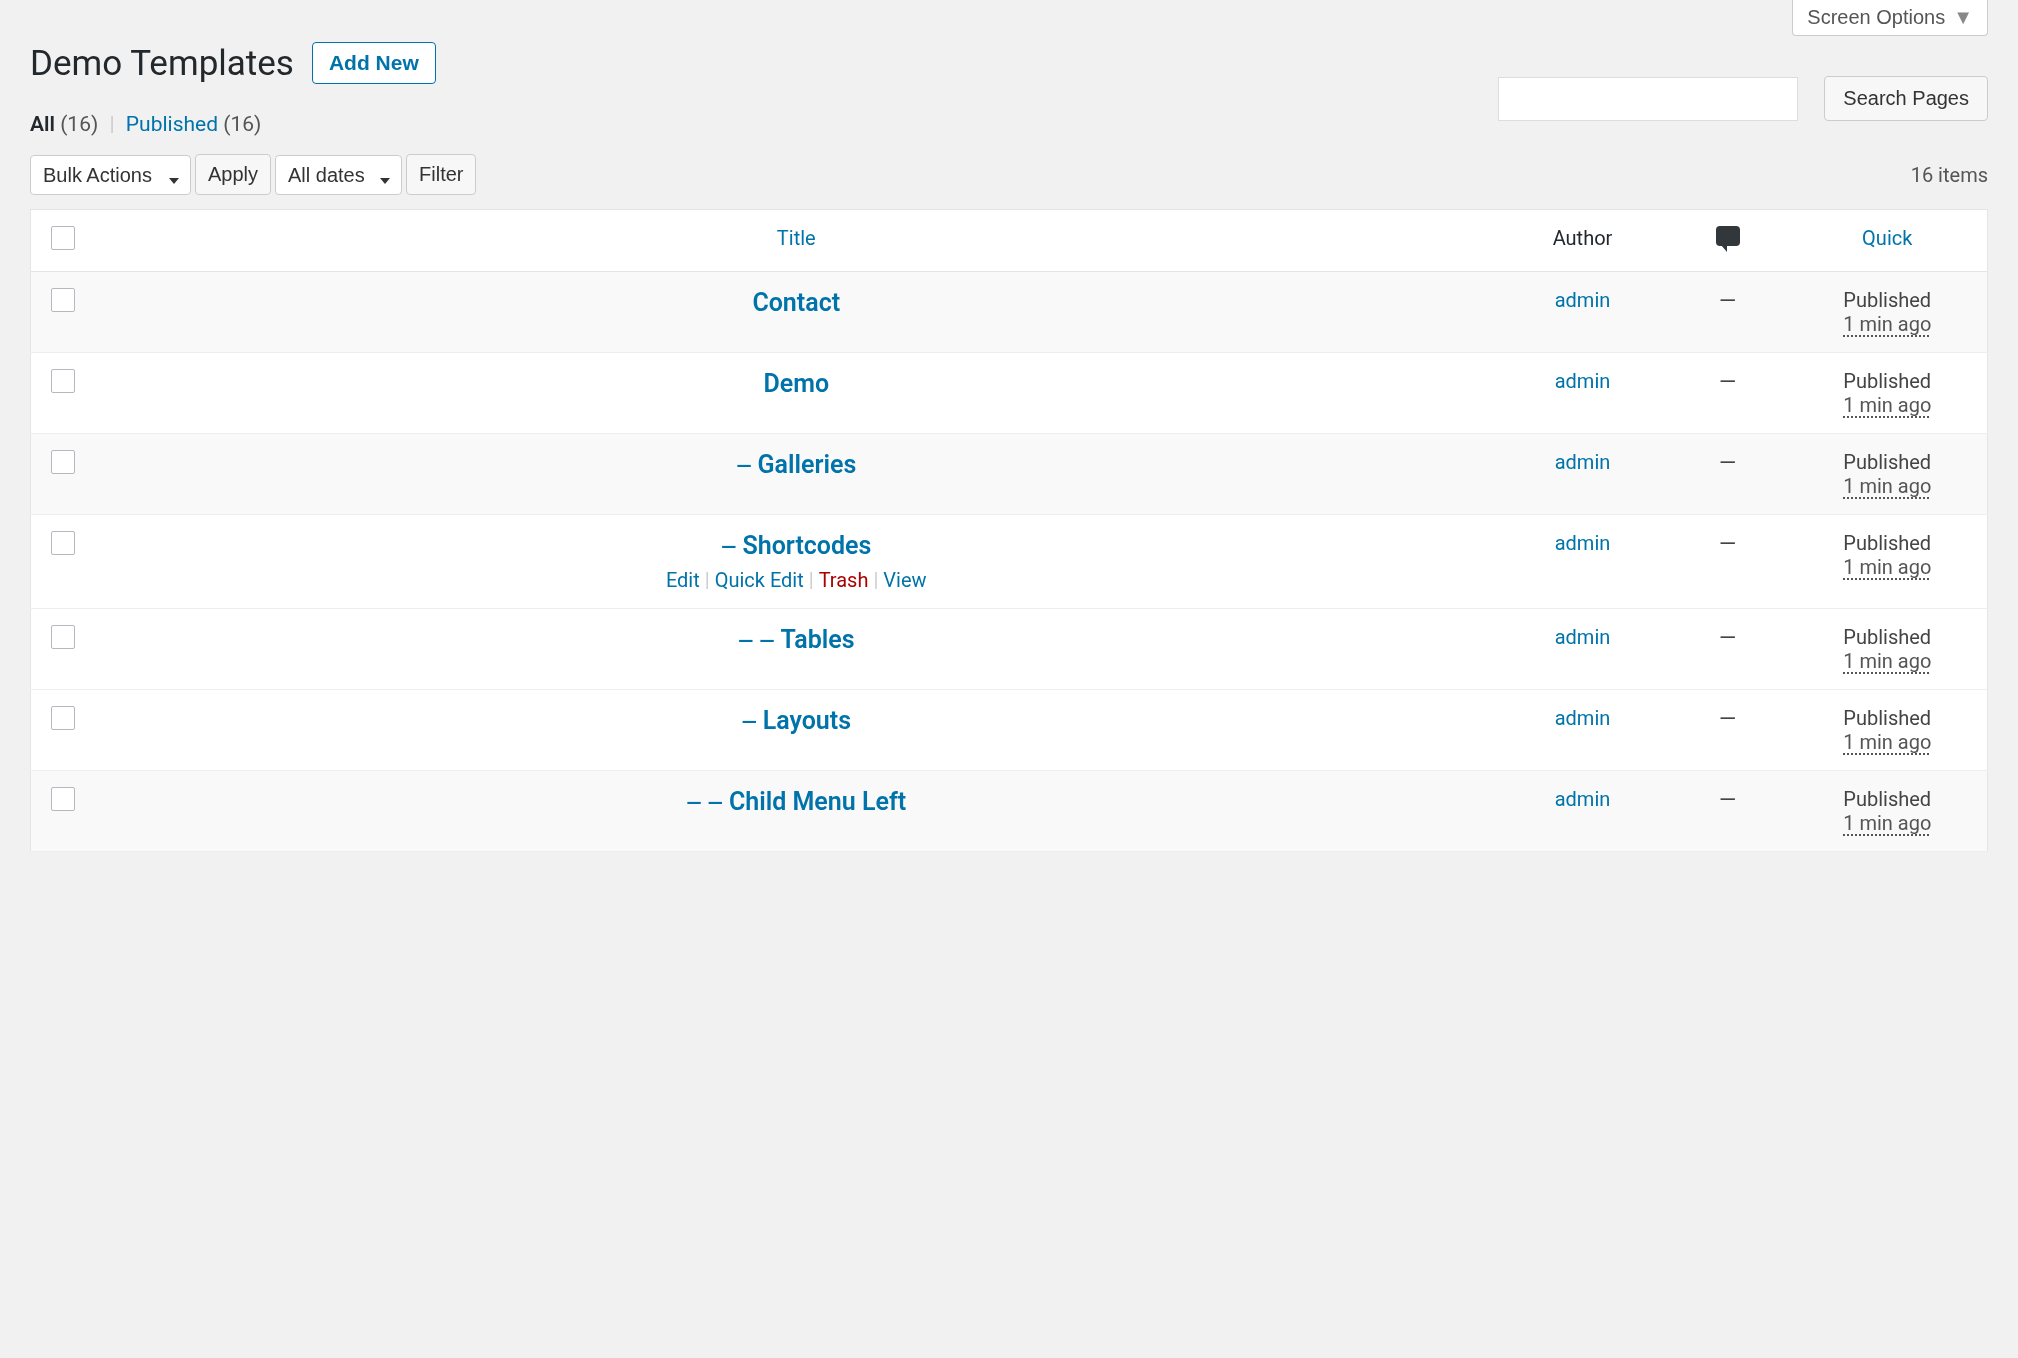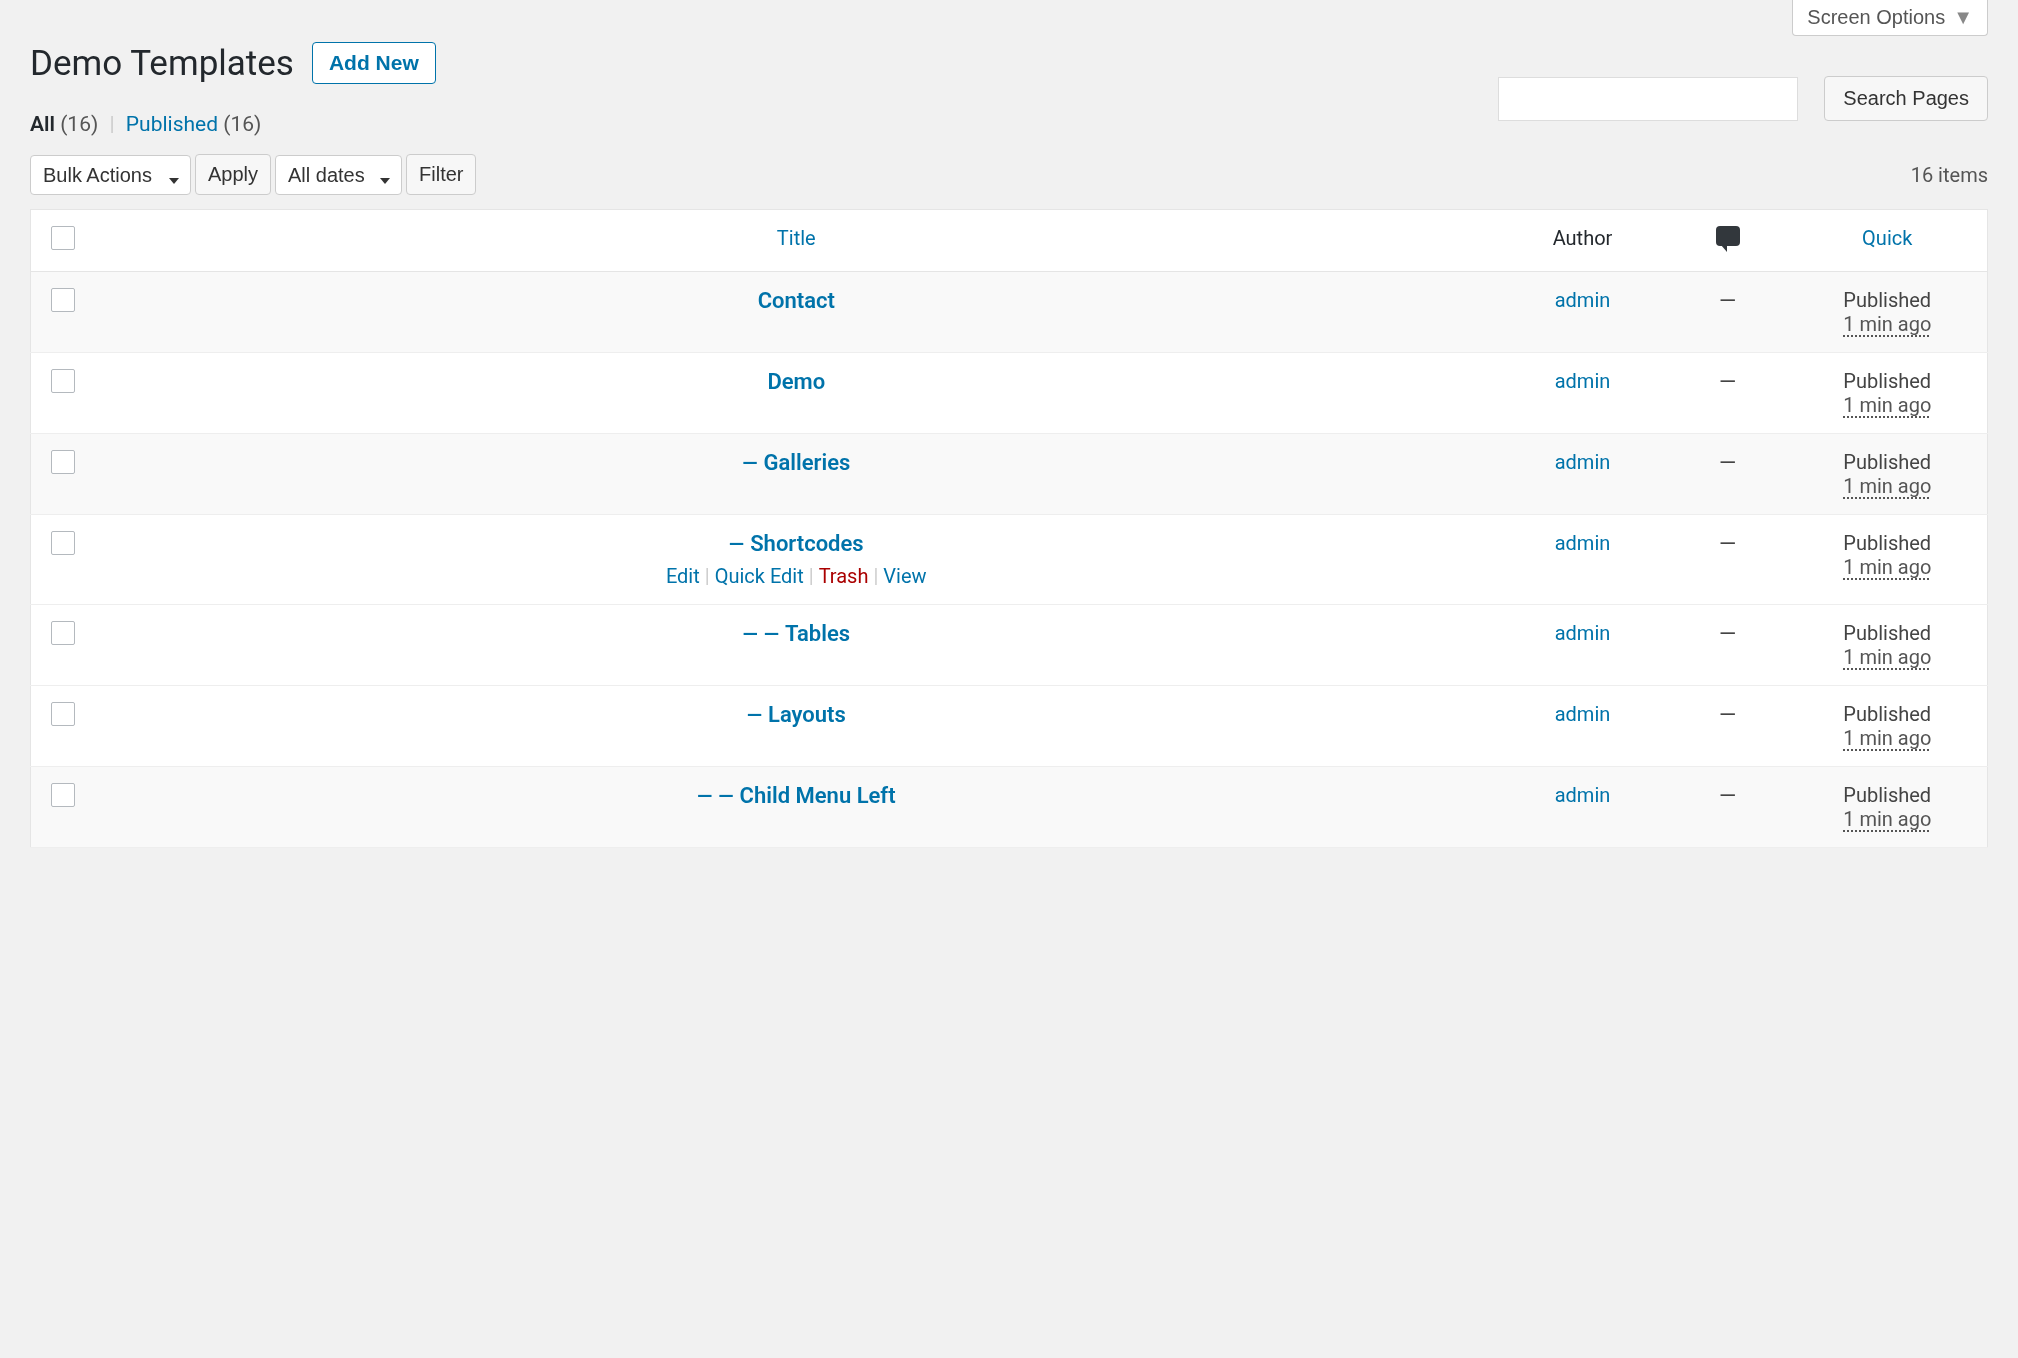--- a/index.html
+++ b/index.html
@@ -96,21 +96,21 @@
 table.list tbody tr.striped { background: #f9f9f9; }
 .cb-col { width: 56px; }
 .title-col { width: auto; }
 .author-col { width: 170px; }
 .comments-col { width: 120px; }
 .date-col { width: 200px; }
 .checkbox {
   width: 24px; height: 24px; border: 1px solid #b4b9be; background: #fff;
   display: inline-block; border-radius: 2px; cursor: pointer;
 }
-.row-title { font-weight: 600; font-size: 22px; color: #0073aa; }
+.row-title { font-weight: 600; font-size: 25px; color: #0073aa; }
 .indent-dash { color: #0073aa; font-weight: 600; margin-right: 6px; }
 .row-actions { margin-top: 8px; font-size: 20px; color: #ccc; }
 .row-actions a { color: #0073aa; }
 .row-actions a.trash { color: #a00; }
 .row-actions .asep { color: #ccc; margin: 0 5px; }
 .comment-dash { color: #444; font-size: 22px; }
 .date-cell .status { color: #444; }
 .date-cell .ago { color: #555; text-decoration: underline dotted; text-underline-offset: 4px; }
 
 .comment-icon {

